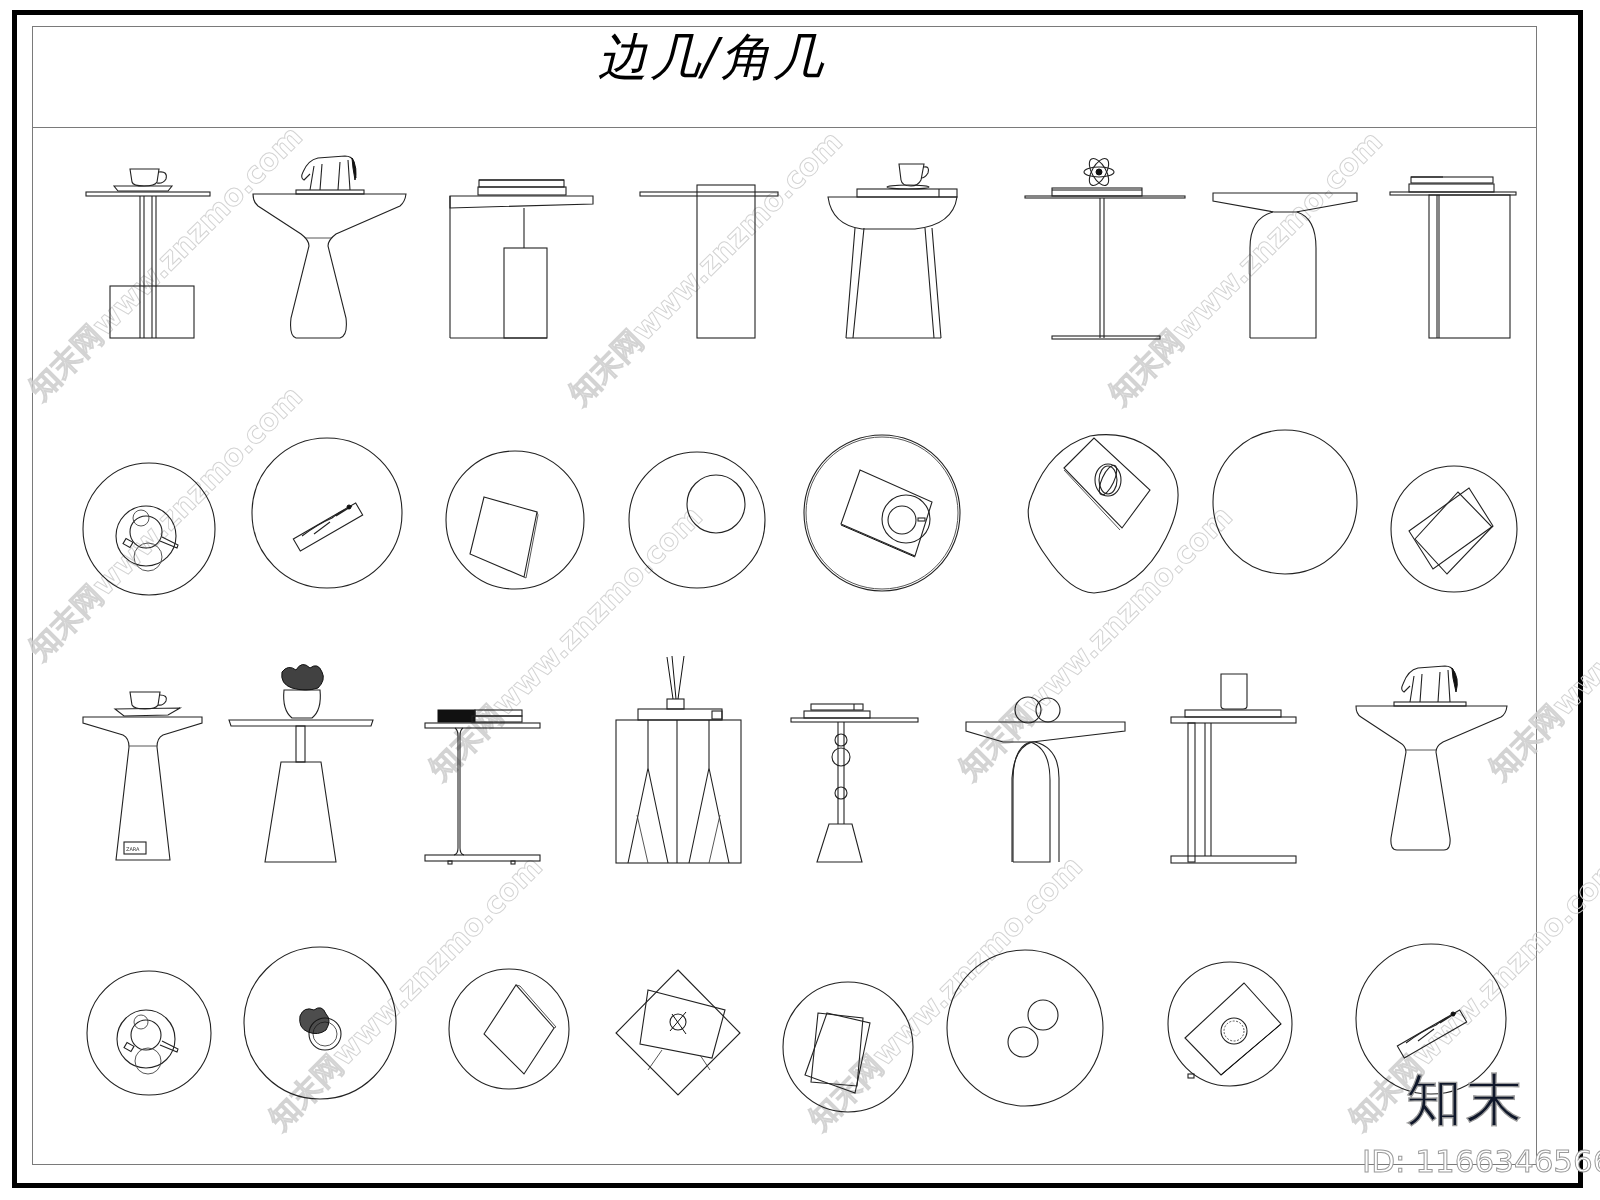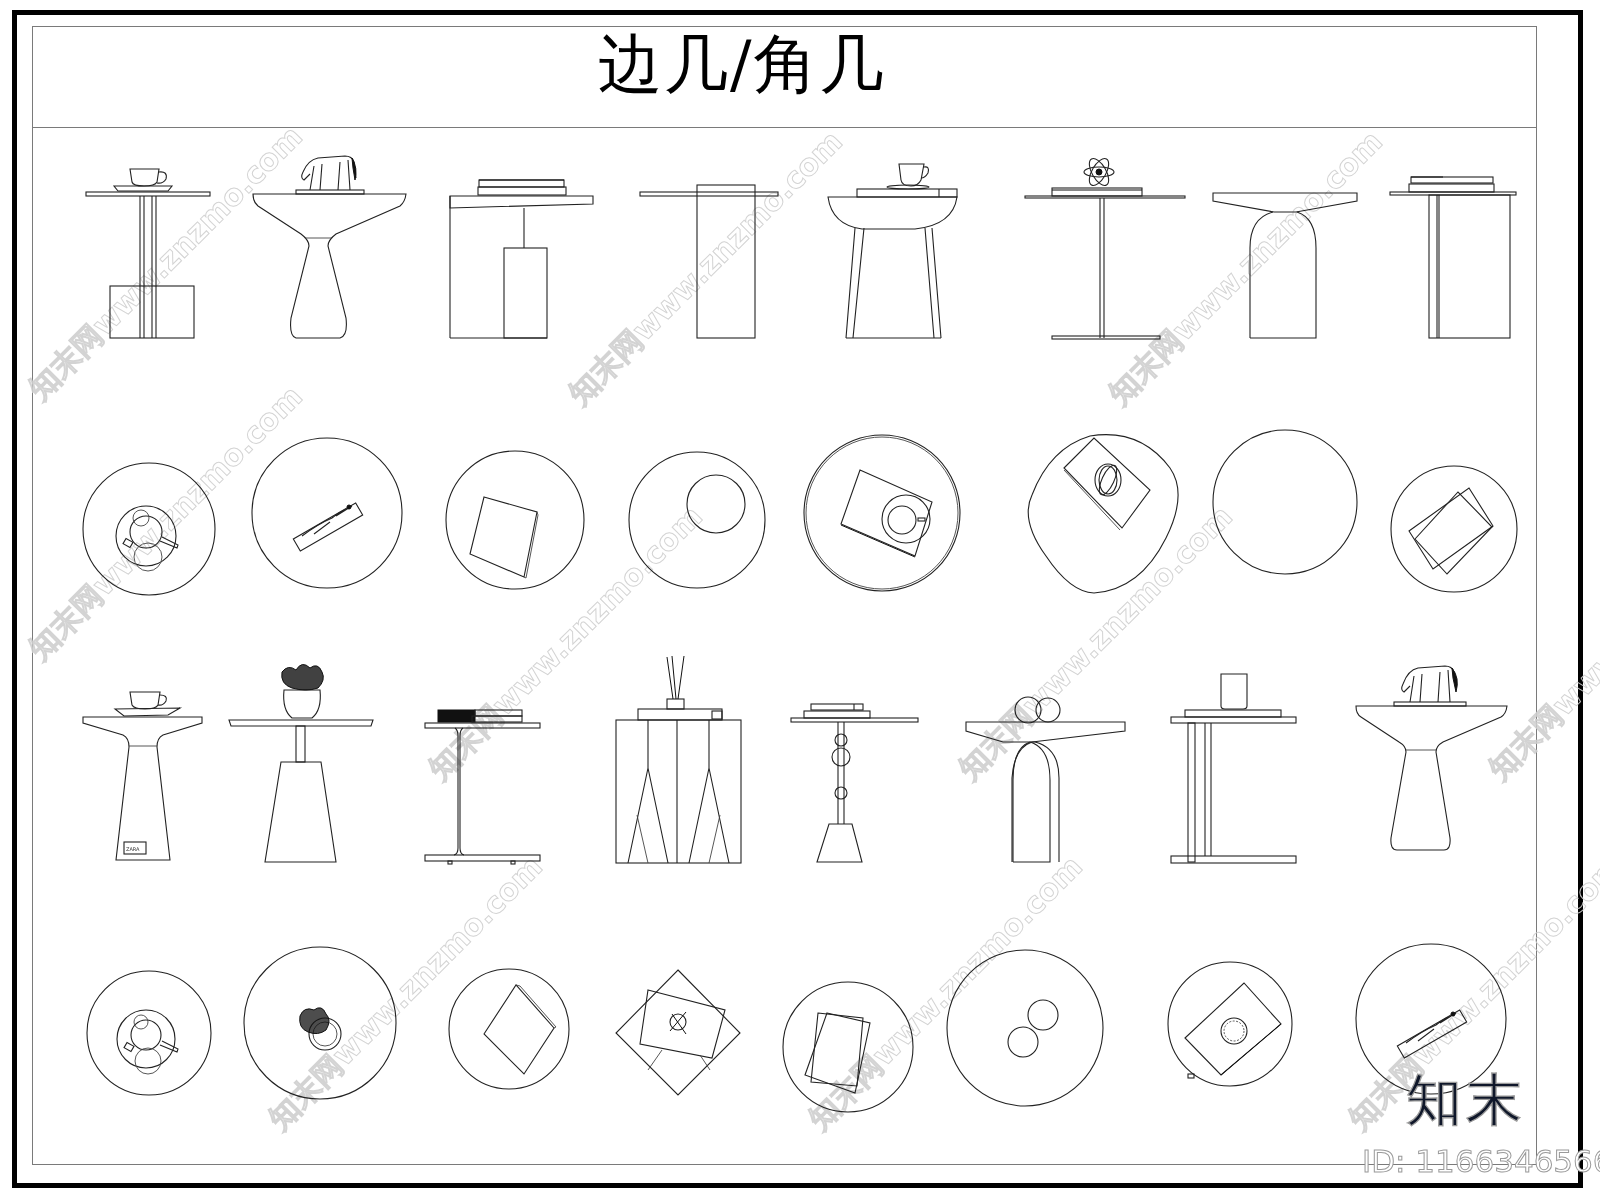--- a/index.html
+++ b/index.html
@@ -1,20 +1,20 @@
 <!DOCTYPE html>
 <html><head>
 <meta charset="utf-8">
 <style>
   html, body { margin:0; padding:0; background:#ffffff; }
   body { width:1600px; height:1200px; position:relative; overflow:hidden; font-family:"DejaVu Sans", sans-serif; }
   .outer-frame { position:absolute; left:12px; top:10px; width:1571px; height:1178px; border:5px solid #000; box-sizing:border-box; }
   .inner-frame { position:absolute; left:32px; top:26px; width:1505px; height:1139px; border:1px solid #7a7a7a; box-sizing:border-box; }
   .title-bar { position:absolute; left:32px; top:26px; width:1505px; height:102px; border-bottom:1px solid #7a7a7a; box-sizing:border-box; }
-  .title { position:absolute; left:598px; top:32px; font-family:"DejaVu Serif", serif; font-size:64px; letter-spacing:2px; color:#000; line-height:1; white-space:nowrap; }
+  .title { position:absolute; left:598px; top:32px; font-family:"DejaVu Serif", serif; font-size:50px; letter-spacing:2px; color:#000; line-height:1; white-space:nowrap;font-style:italic; }
   svg.drawing { position:absolute; left:0; top:0; }
   .ln { fill:none; stroke:#222; stroke-width:1.1; }
   .lt { fill:none; stroke:#444; stroke-width:0.9; }
   .dk { fill:#111; stroke:#111; stroke-width:1; }
   .wm-logo { position:absolute; left:1406px; top:1072px; font-size:56px; color:#0f172a; -webkit-text-stroke:1.3px #9a9a9a; letter-spacing:4px; line-height:1; white-space:nowrap; }
   .wm-id { position:absolute; left:1362px; top:1146px; font-size:31px; color:#fff; -webkit-text-stroke:1px #9a9a9a; line-height:1; white-space:nowrap; font-family:"DejaVu Sans", sans-serif; }
   .wm-diag { position:absolute; font-size:30px; font-weight:bold; color:transparent; -webkit-text-stroke:1px #cfcfcf; transform:rotate(-45deg); transform-origin:left top; white-space:nowrap; opacity:0.9; }
 </style>
 </head>
 <body>

